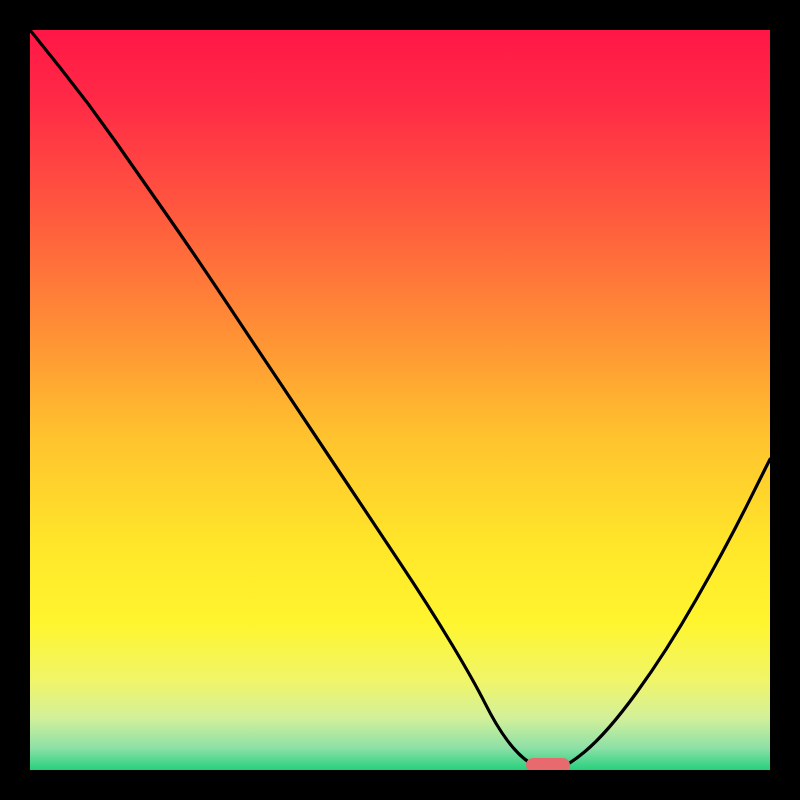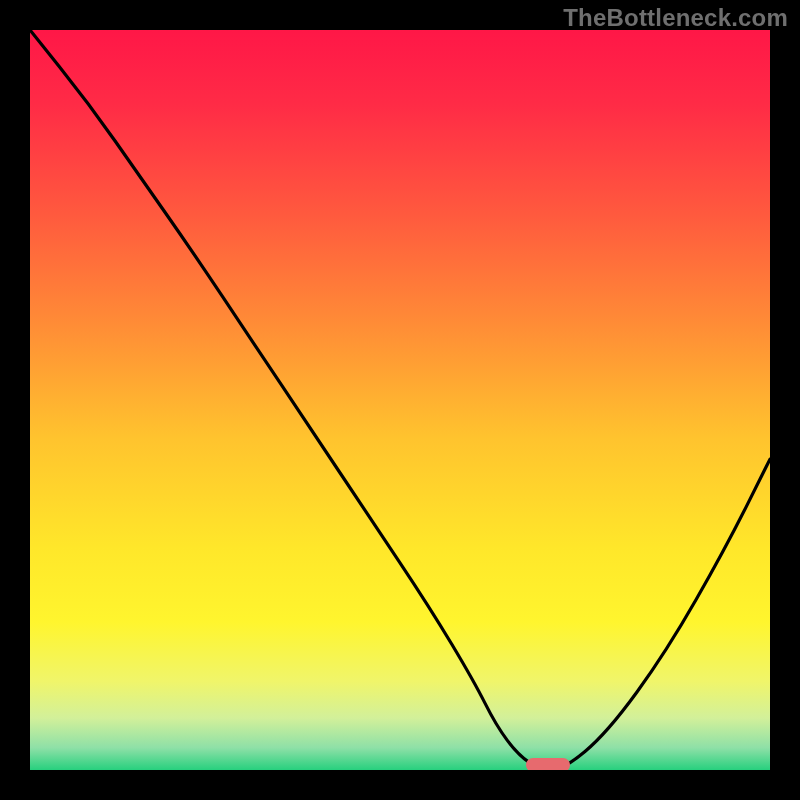--- a/index.html
+++ b/index.html
@@ -51,21 +51,20 @@
     background: #e76a6e;
     border-radius: 999px;
     z-index: 12;
   }
 </style>
 </head>
 <body>
 
 <div class="frame">
 
-  <div class="attribution">TheBottleneck.com</div>
 
   <div class="plot-area">
 
     <svg class="gradient-bg" viewBox="0 0 740 740" preserveAspectRatio="none">
       <defs>
         <linearGradient id="bgGrad" x1="0" y1="0" x2="0" y2="1">
             <stop offset="0%" stop-color="#ff1747"></stop>
             <stop offset="10%" stop-color="#ff2b46"></stop>
             <stop offset="25%" stop-color="#ff5a3e"></stop>
             <stop offset="40%" stop-color="#ff8d36"></stop>

